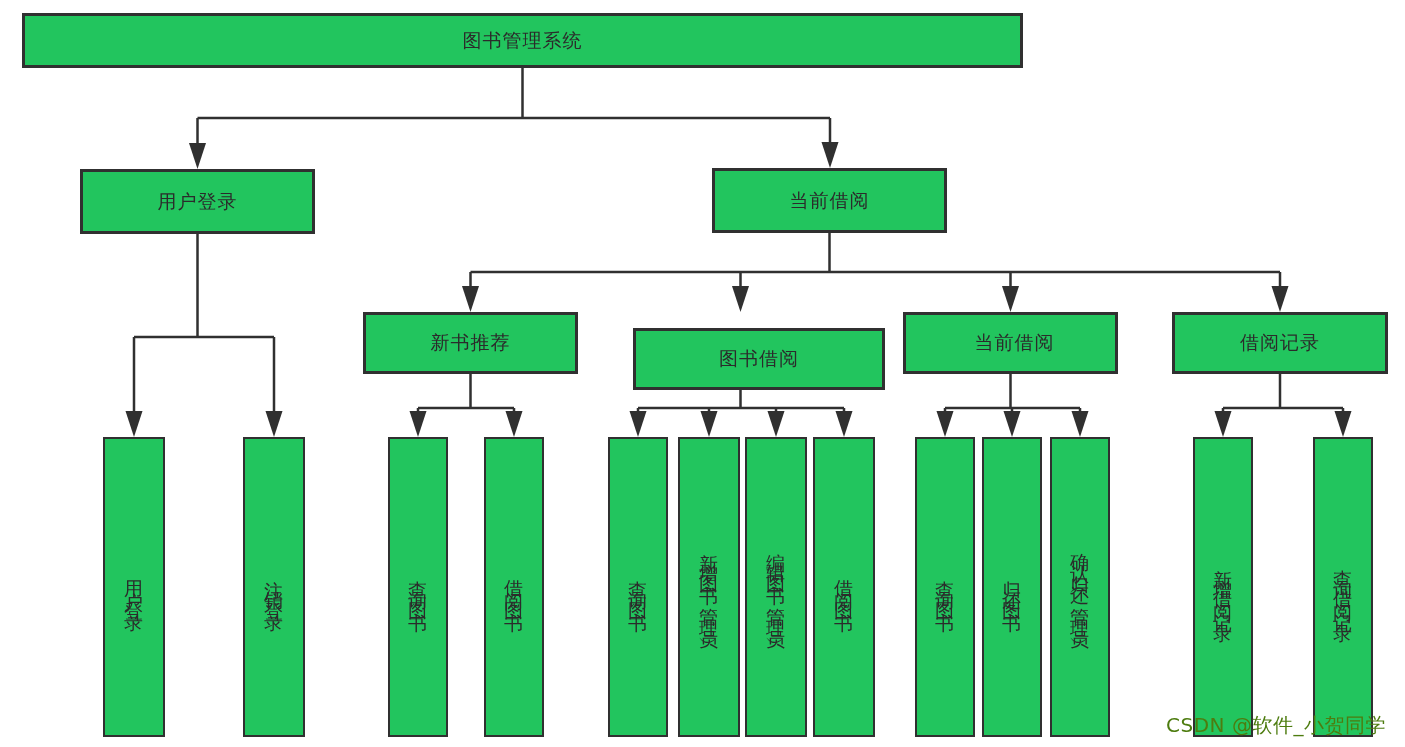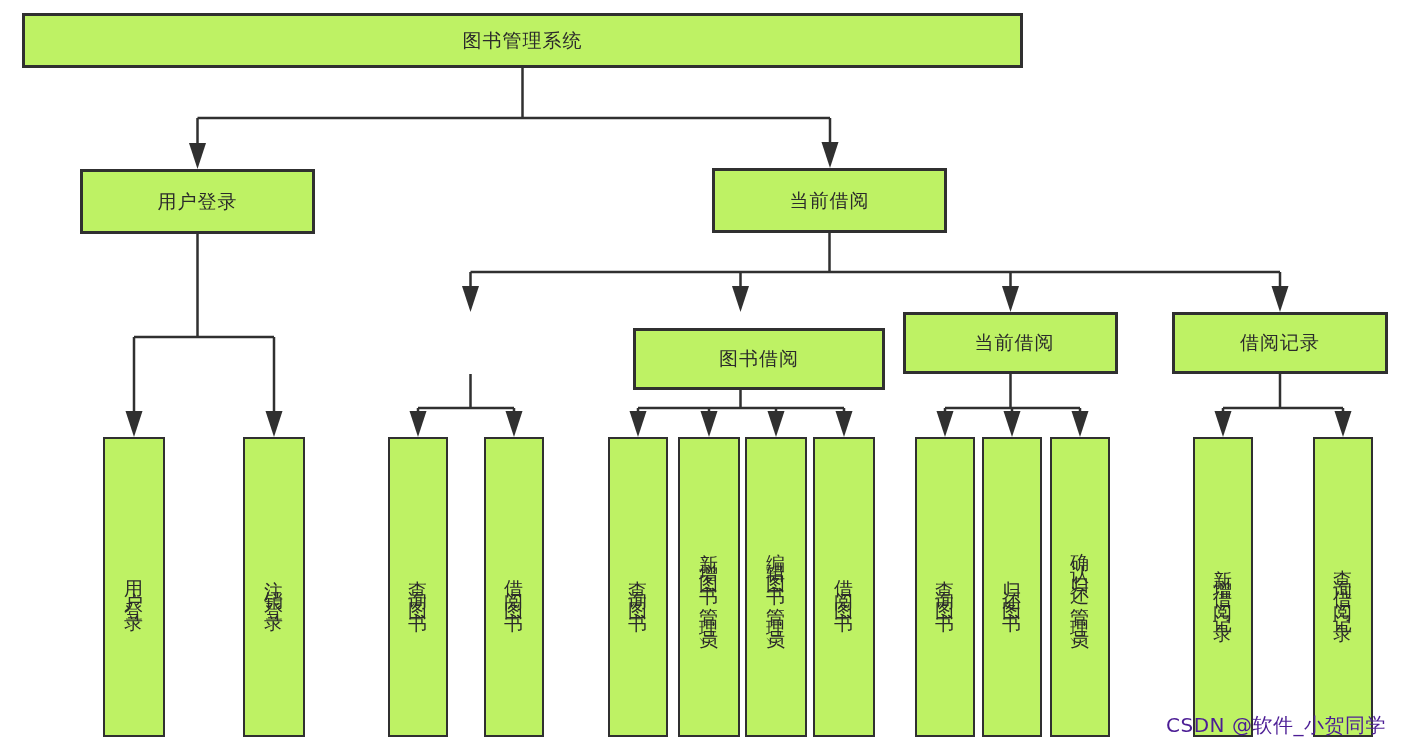--- a/index.html
+++ b/index.html
@@ -7,21 +7,21 @@
     position:relative;
     width:1405px;height:747px;
     background:#ffffff;
     font-family:"DejaVu Sans","Liberation Sans",sans-serif;
     color:#2b2b2b;
     overflow:hidden;
   }
   #connectors{position:absolute;left:0;top:0;z-index:1;}
   .node{
     position:absolute;
-    background:#bef264;
+    background:#22c55e;
     border:3px solid #303030;
     box-sizing:border-box;
     display:flex;align-items:center;justify-content:center;
     z-index:2;
     font-size:19px;
     letter-spacing:1px;
     white-space:nowrap;
   }
   .leaf{
     border-width:2.5px;
@@ -29,21 +29,21 @@
     text-orientation:mixed;
     letter-spacing:11px;
     line-height:1;
     white-space:normal;
   }
   #watermark{
     position:absolute;
     left:1166px;top:712px;
     z-index:3;
     font-size:20px;
-    color:#4c1d95;
+    color:#4d7c0f;
     letter-spacing:0.5px;
     white-space:nowrap;
   }
 </style>
 </head>
 <body>
 
 <div id="canvas">
 
   <svg id="connectors" width="1405" height="747" viewBox="0 0 1405 747">
@@ -84,20 +84,21 @@
       <path d="M1214.5 411 h17 L1223 437 Z"></path>
       <path d="M1334.5 411 h17 L1343 437 Z"></path>
     </g>
   </svg>
 
   <div class="node" style="left:22px;top:13px;width:1001px;height:55px;">图书管理系统</div>
 
   <div class="node" style="left:80px;top:169px;width:235px;height:65px;">用户登录</div>
   <div class="node" style="left:712px;top:168px;width:235px;height:65px;">当前借阅</div>
 
+  <div class="node" style="left:363px;top:312px;width:215px;height:62px;">新书推荐</div>
   <div class="node" style="left:633px;top:312px;width:252px;height:62px;margin-top:16px;">图书借阅</div>
   <div class="node" style="left:903px;top:312px;width:215px;height:62px;padding-left:8px;">当前借阅</div>
   <div class="node" style="left:1172px;top:312px;width:216px;height:62px;">借阅记录</div>
 
   <div class="node leaf" style="left:103px;top:437px;width:62px;height:300px;">用户登录</div>
   <div class="node leaf" style="left:243px;top:437px;width:62px;height:300px;">注销登录</div>
 
   <div class="node leaf" style="left:388px;top:437px;width:60px;height:300px;">查询图书</div>
   <div class="node leaf" style="left:484px;top:437px;width:60px;height:300px;">借阅图书</div>
 

